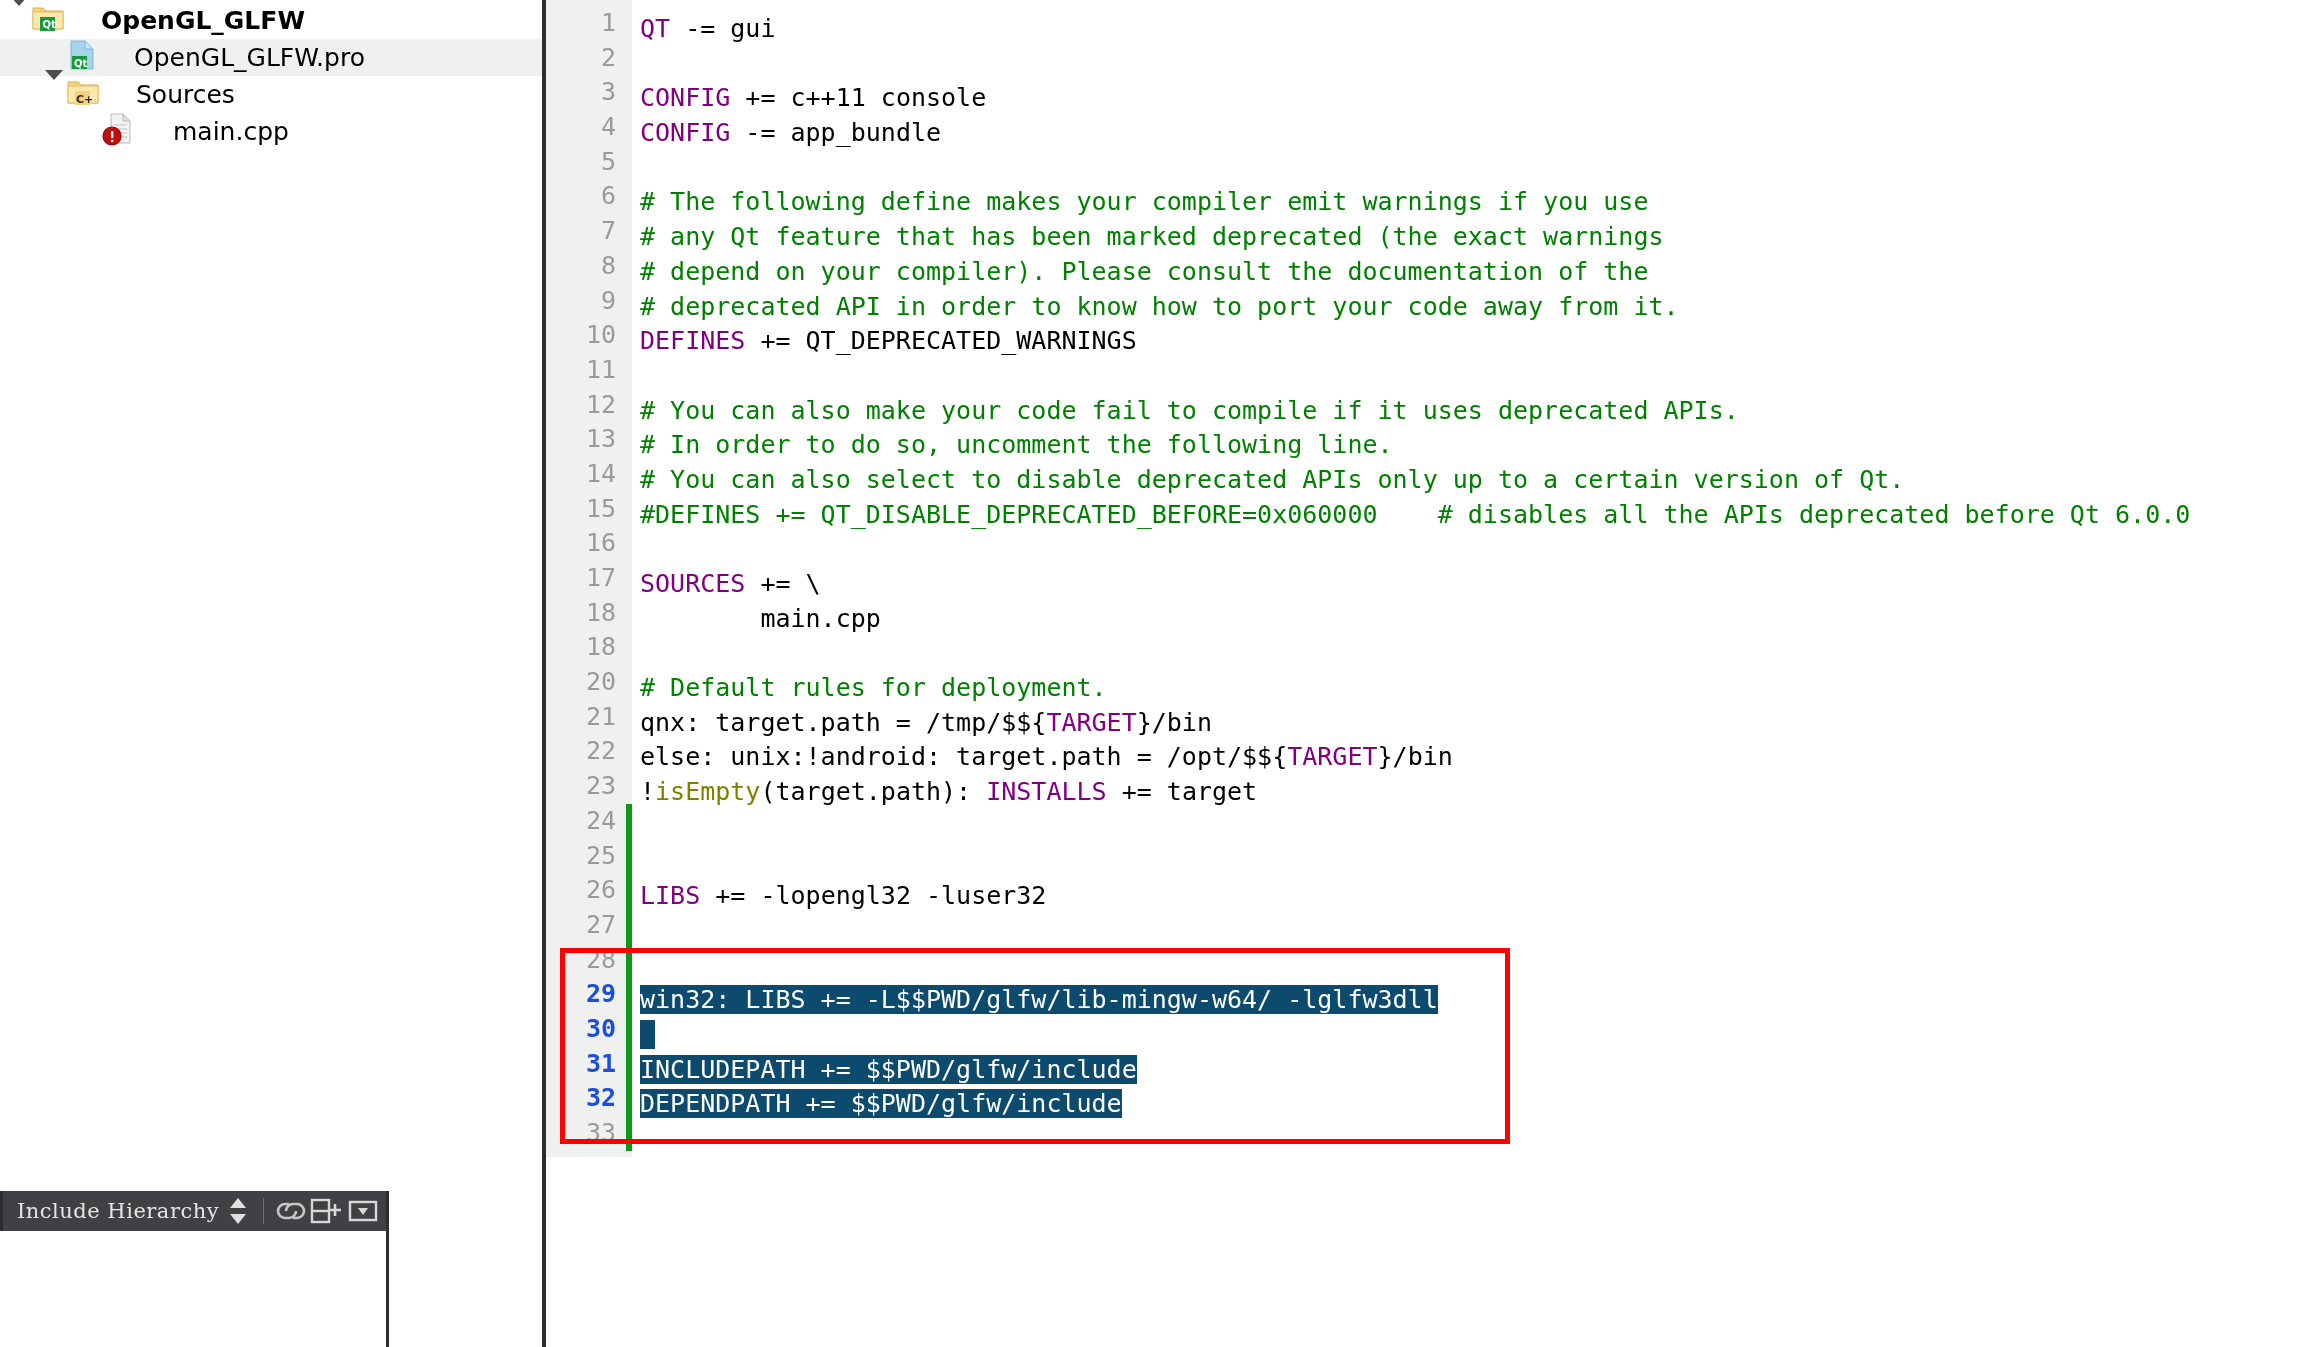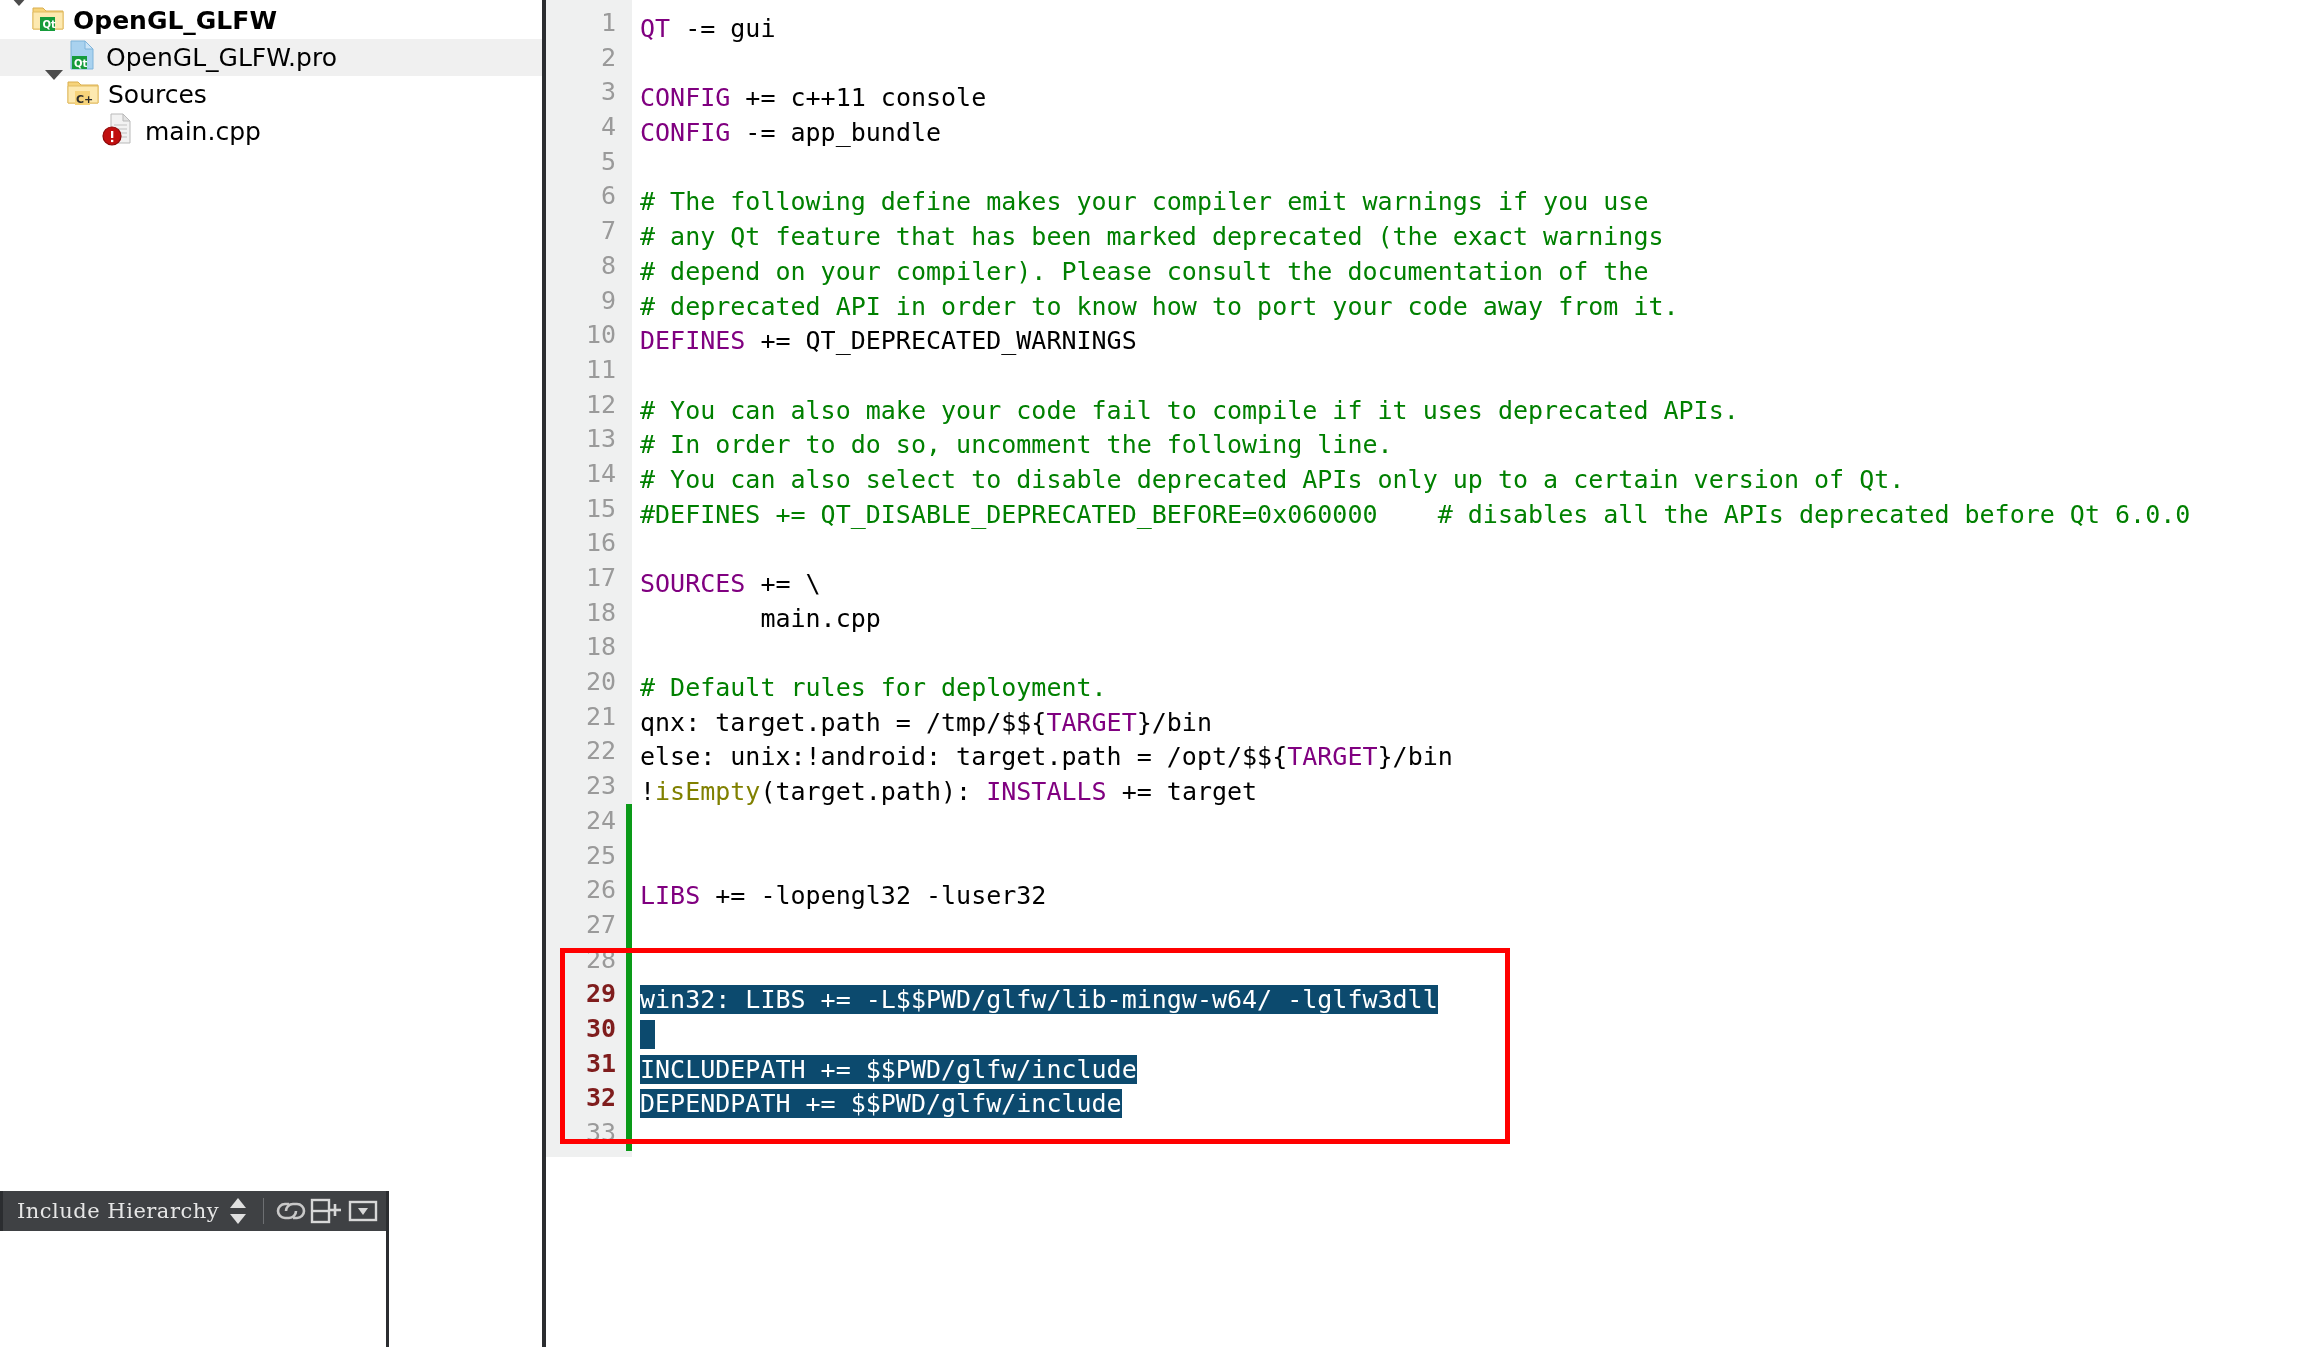--- a/index.html
+++ b/index.html
@@ -34,21 +34,21 @@
   }
   .tree-row.selected { background: #f0f0f0; }
   .tw { width: 22px; flex: 0 0 22px; }
   .arrow {
     width: 0; height: 0;
     border-left: 9px solid transparent;
     border-right: 9px solid transparent;
     border-top: 10px solid #4c4c4c;
   }
   .node-icon { flex: 0 0 auto; margin-right: 9px; position: relative; }
-  .tree-label { line-height: 1; }
+  .tree-label { line-height: 1; margin-left: 28px; }
   .tree-label.bold { font-weight: bold; }
 
   
   #include-panel { flex: 1 1 auto; display: flex; flex-direction: row; border-top: 2px solid #ffffff; }
   #include-header {
     height: 40px; background: #3f4144;
     display: flex; align-items: center;
     padding: 0 6px 0 14px;
     border-left: 3px solid #2b2d30;
   }
@@ -79,21 +79,21 @@
     background: #eff0f0;
     position: relative;
     padding-top: 6px;
   }
   #gutter .ln {
     height: 34.7px; line-height: 34.7px;
     text-align: right; padding-right: 16px;
     font-family: "DejaVu Sans Mono", monospace;
     font-size: 25px; color: #9a9a9a;
   }
-  #gutter .ln.cur { color: #7f1d1d; font-weight: bold; }
+  #gutter .ln.cur { color: #1d4ed8; font-weight: bold; }
   #modbar {
     position: absolute; right: 0; top: 0;
     width: 6px; background: #0a9a18;
   }
   #codetext {
     flex: 1 1 auto;
     padding-top: 12px; padding-left: 8px;
     font-family: "DejaVu Sans Mono", monospace;
     font-size: 25px;
     white-space: pre;

